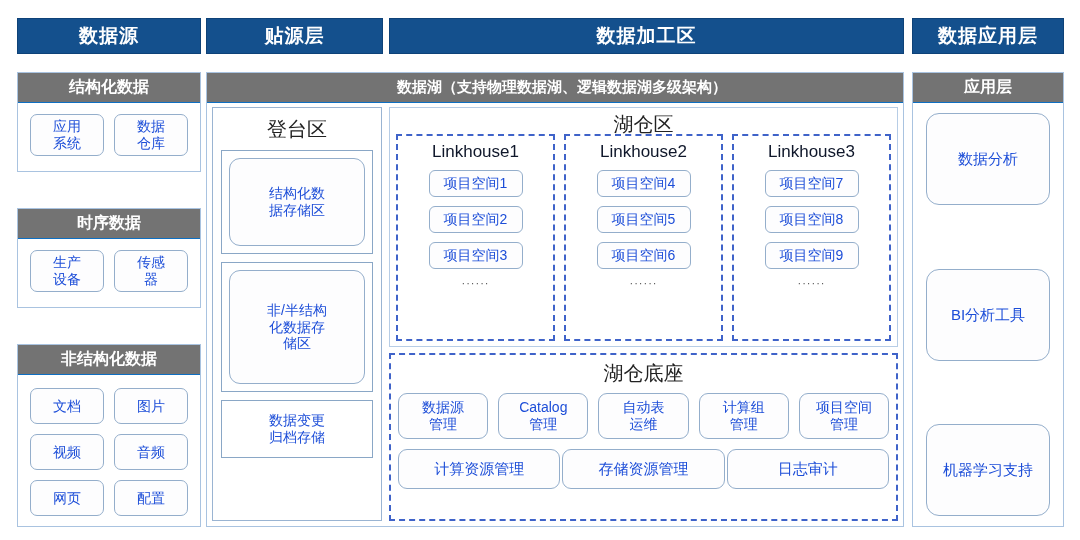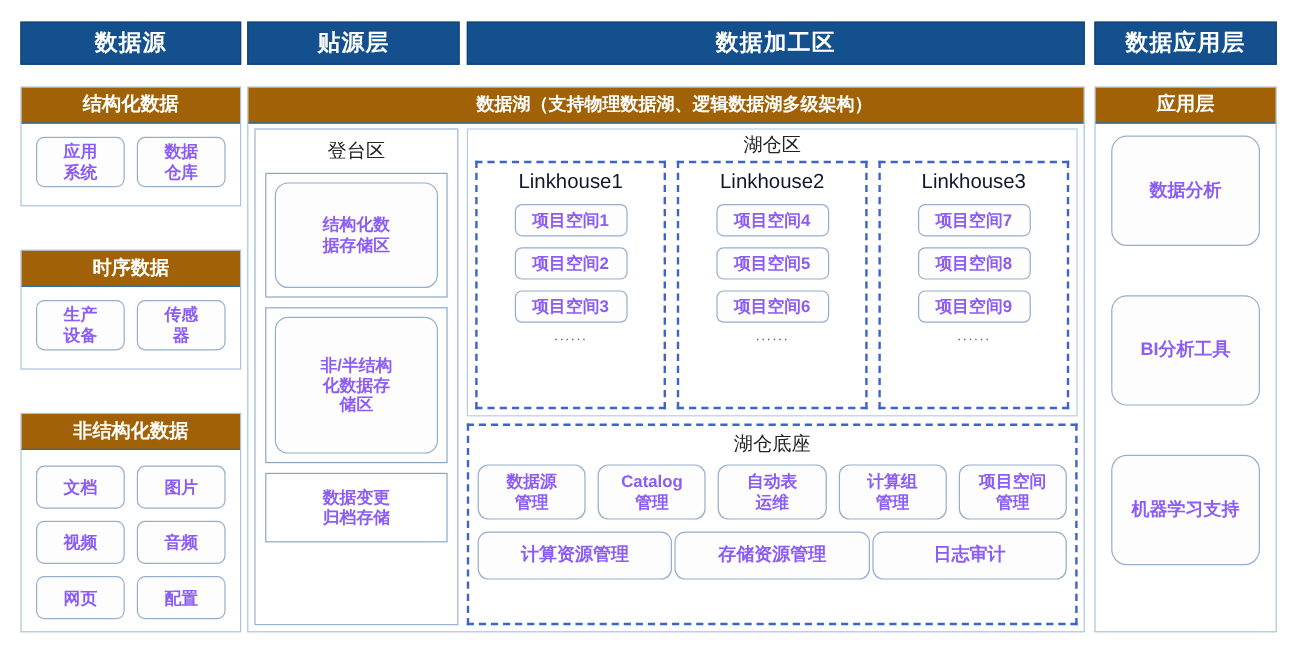--- a/index.html
+++ b/index.html
@@ -32,44 +32,43 @@
 
   
   .panel{
     position:absolute;
     background:#ffffff;
     border:1px solid #a9c3e0;
     box-sizing:border-box;
   }
   
   .band{
-    background:#a16207;
+    background:#737373;
     color:#ffffff;
     font-size:16px;
     font-weight:bold;
     height:30px;
     display:flex;align-items:center;justify-content:center;
     border-bottom:1px solid #0e6fc2;
     box-sizing:border-box;
   }
   .band.wide{font-size:15px;font-weight:bold;padding-left:14px;}
 
   
   .chip{
     border:1px solid #94aecb;
     border-radius:7px;
     background:#fdfdfe;
     display:flex;align-items:center;justify-content:center;
     text-align:center;
     font-size:14px;
     line-height:1.18;
-    color:#8b5cf6;
+    color:#1d4ed8;
     box-sizing:border-box;
     white-space:pre-line;
-    font-weight:bold;
   }
 
   
   .ds-card{position:absolute;left:17px;width:184px;}
   .ds-body{
     display:flex;flex-wrap:wrap;justify-content:center;
     gap:9px 10px;
     padding:11px 10px;
     box-sizing:border-box;
   }
@@ -79,21 +78,21 @@
   #lake-panel{left:206px;top:72px;width:698px;height:455px;}
   #lake-inner{position:absolute;left:0;top:30px;right:0;bottom:0;}
 
   
   #staging{
     position:absolute;left:5px;top:4px;width:170px;bottom:5px;
     border:1px solid #9ab4d2;background:#fff;box-sizing:border-box;
     padding:6px 8px;
   }
   .zone-title{
-    text-align:center;font-size:16px;color:#222;margin:2px 0 7px;
+    text-align:center;font-size:20px;color:#222;margin:2px 0 7px;
   }
   .st-box{
     border:1px solid #8aa7c6;background:#fff;box-sizing:border-box;
     display:flex;align-items:flex-end;justify-content:center;
     margin-bottom:8px;padding:7px;
   }
   .st-box .chip{width:100%;height:100%;border-radius:11px;font-size:14px;}
 
   
   #lakehouse{
@@ -124,21 +123,21 @@
     padding:4px 7px 7px;
   }
   #fd-row1{display:flex;gap:10px;margin-bottom:10px;}
   #fd-row1 .chip{flex:1;height:46px;border-radius:9px;}
   #fd-row2{display:flex;gap:2px;}
   #fd-row2 .chip{flex:1;height:40px;border-radius:9px;font-size:15px;}
 
   
   #app-panel{left:912px;top:72px;width:152px;height:455px;}
   #app-body{position:absolute;left:0;top:30px;right:0;bottom:0;
-            display:flex;flex-direction:column;justify-content:flex-start;
+            display:flex;flex-direction:column;justify-content:space-between;
             padding:10px 13px;box-sizing:border-box;gap:41px;}
   #app-body .chip{height:92px;border-radius:13px;font-size:15px;}
 </style>
 </head>
 <body>
 
 <div class="page">
 
   <div class="hdr h1">数据源</div>
   <div class="hdr h2">贴源层</div>

